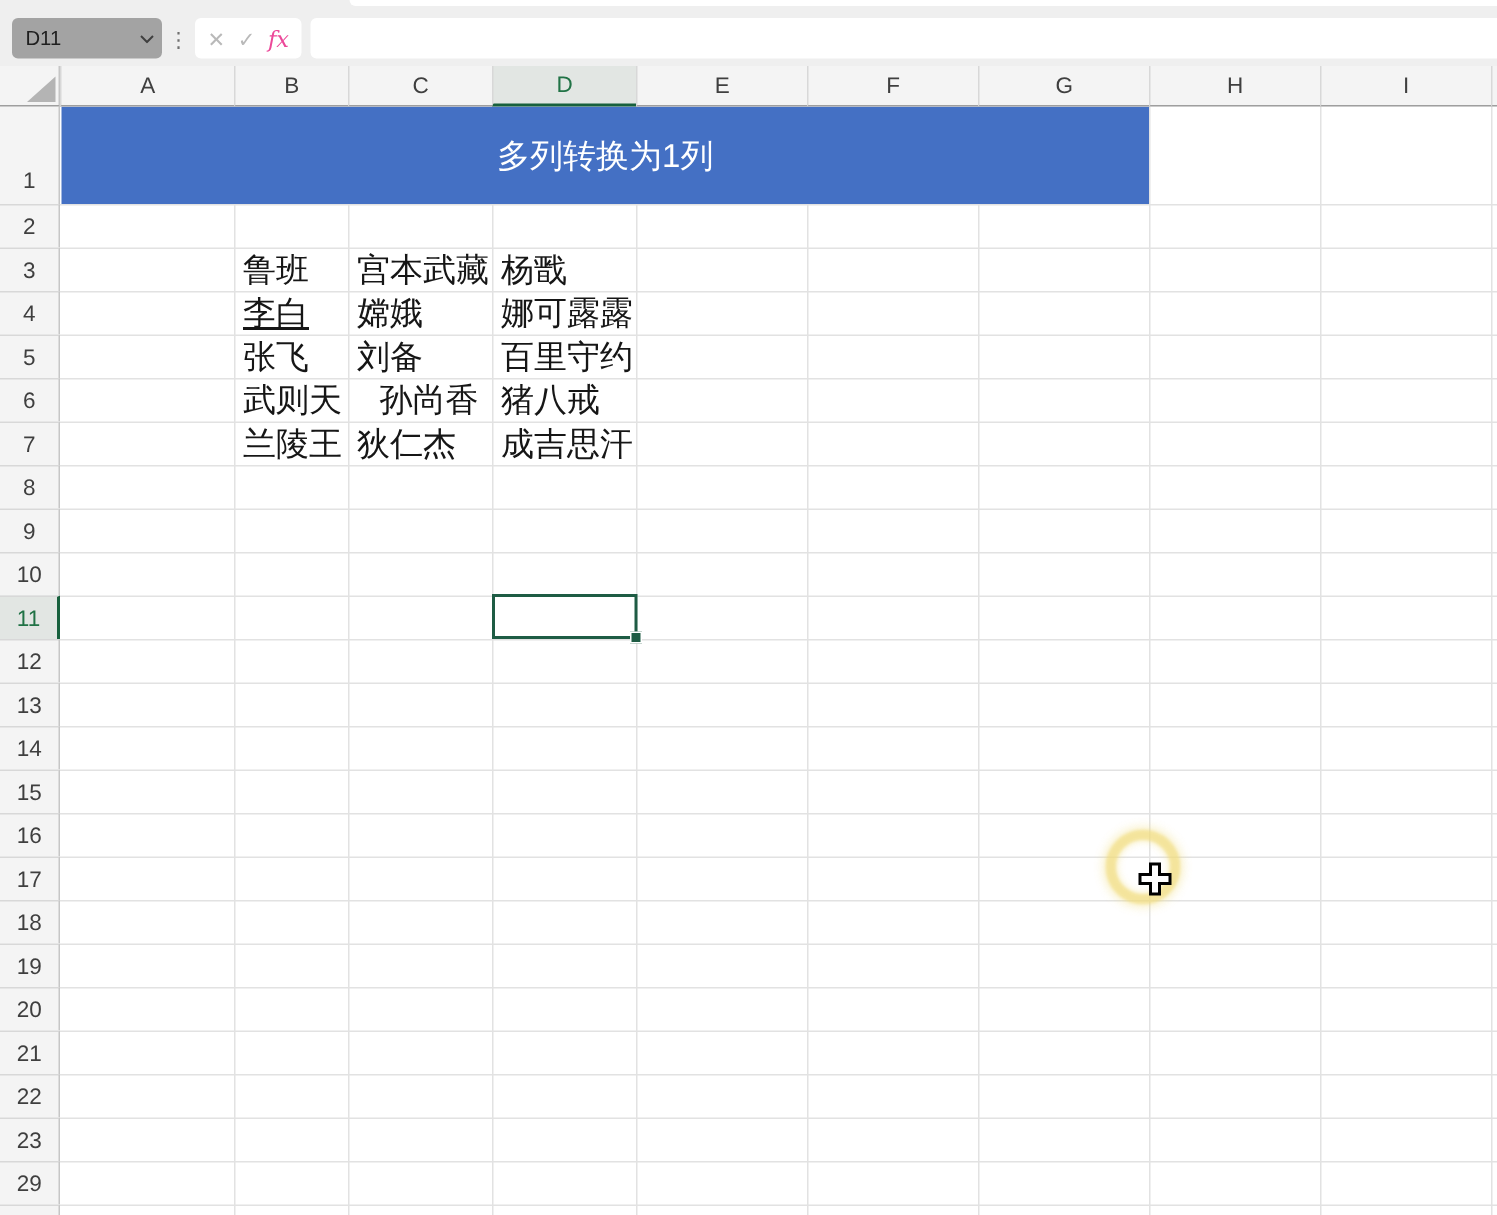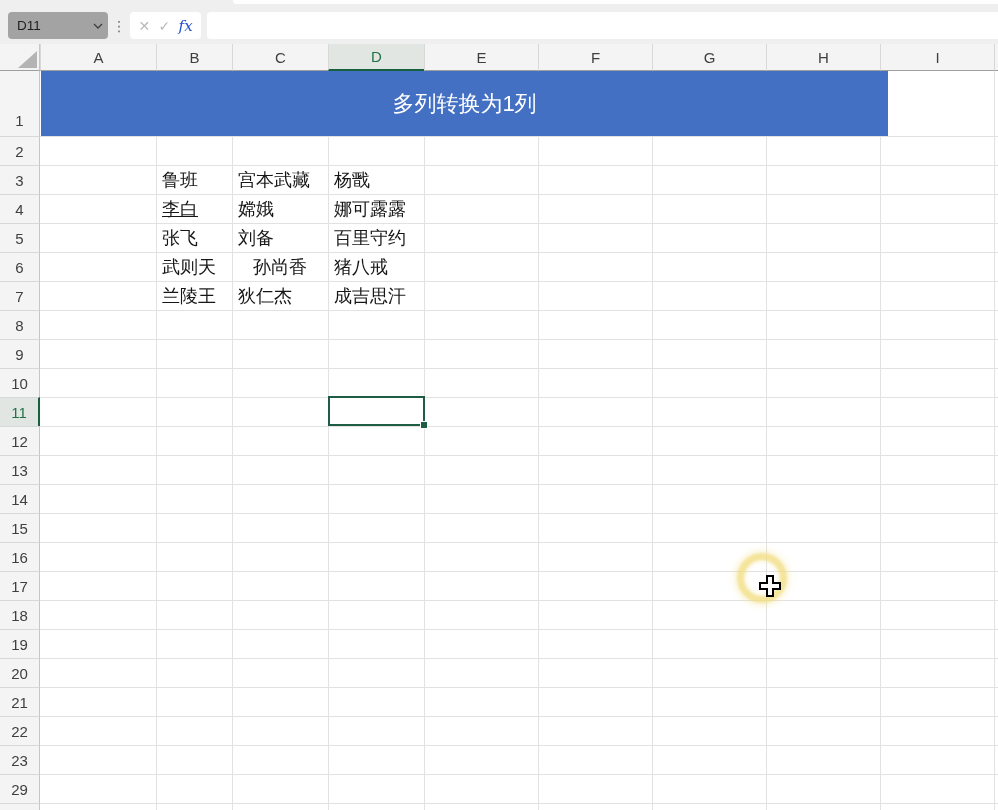--- a/index.html
+++ b/index.html
@@ -32,21 +32,21 @@
     color:#707070; font-size:14px;
   }
   .fxgroup {
     position:absolute; left:130px; top:12px; width:71px; height:27px;
     background:#ffffff; border-radius:4px;
     display:flex; align-items:center; justify-content:space-evenly;
   }
   .icon-gray { color:#b9b9b9; font-size:14px; }
   .fx-label {
     font-family:"DejaVu Serif", serif; font-style:italic;
-    font-size:15px; color:#1d4ed8;
+    font-size:15px; color:#ec4899;
   }
   .formulabar {
     position:absolute; left:207px; top:12px; width:797px; height:27px;
     background:#ffffff; border-radius:4px;
     font-size:13.5px; color:#1f1f1f; padding:5px 8px;
   }
 
   
   .corner-cell {
     position:absolute; left:0; top:44px; width:40px; height:27px;
@@ -81,27 +81,27 @@
   .rowheader.selected {
     background:#e2e6e3; color:#217346;
     border-right:2px solid #17603d;
   }
 
   
   .vline { position:absolute; width:1px; top:71px; bottom:0; background:#e2e2e2; z-index:1; }
   .hline { position:absolute; height:1px; left:40px; right:0; background:#e2e2e2; z-index:1; }
 
   .banner {
-    position:absolute; left:41px; top:71px; width:847px; height:65px;
+    position:absolute; left:41px; top:71px; width:725px; height:65px;
     display:flex; align-items:center; justify-content:center;
     font-size:22px; z-index:3; cursor:cell;
   }
   .cell {
     position:absolute; display:flex; align-items:center;
-    padding-left:6px; font-size:18px; color:#161616; z-index:3;
+    padding-left:6px; font-size:22px; color:#161616; z-index:3;
     white-space:nowrap; overflow:hidden; cursor:cell;
   }
 
   .selection-box {
     position:absolute; left:328px; top:396px; width:97px; height:30px;
     border:2px solid #1e5c44; z-index:5; background:transparent;
   }
   .fill-handle {
     position:absolute; left:420px; top:421px; width:8px; height:8px;
     background:#1e5c44; border:1px solid #ffffff; z-index:6;

